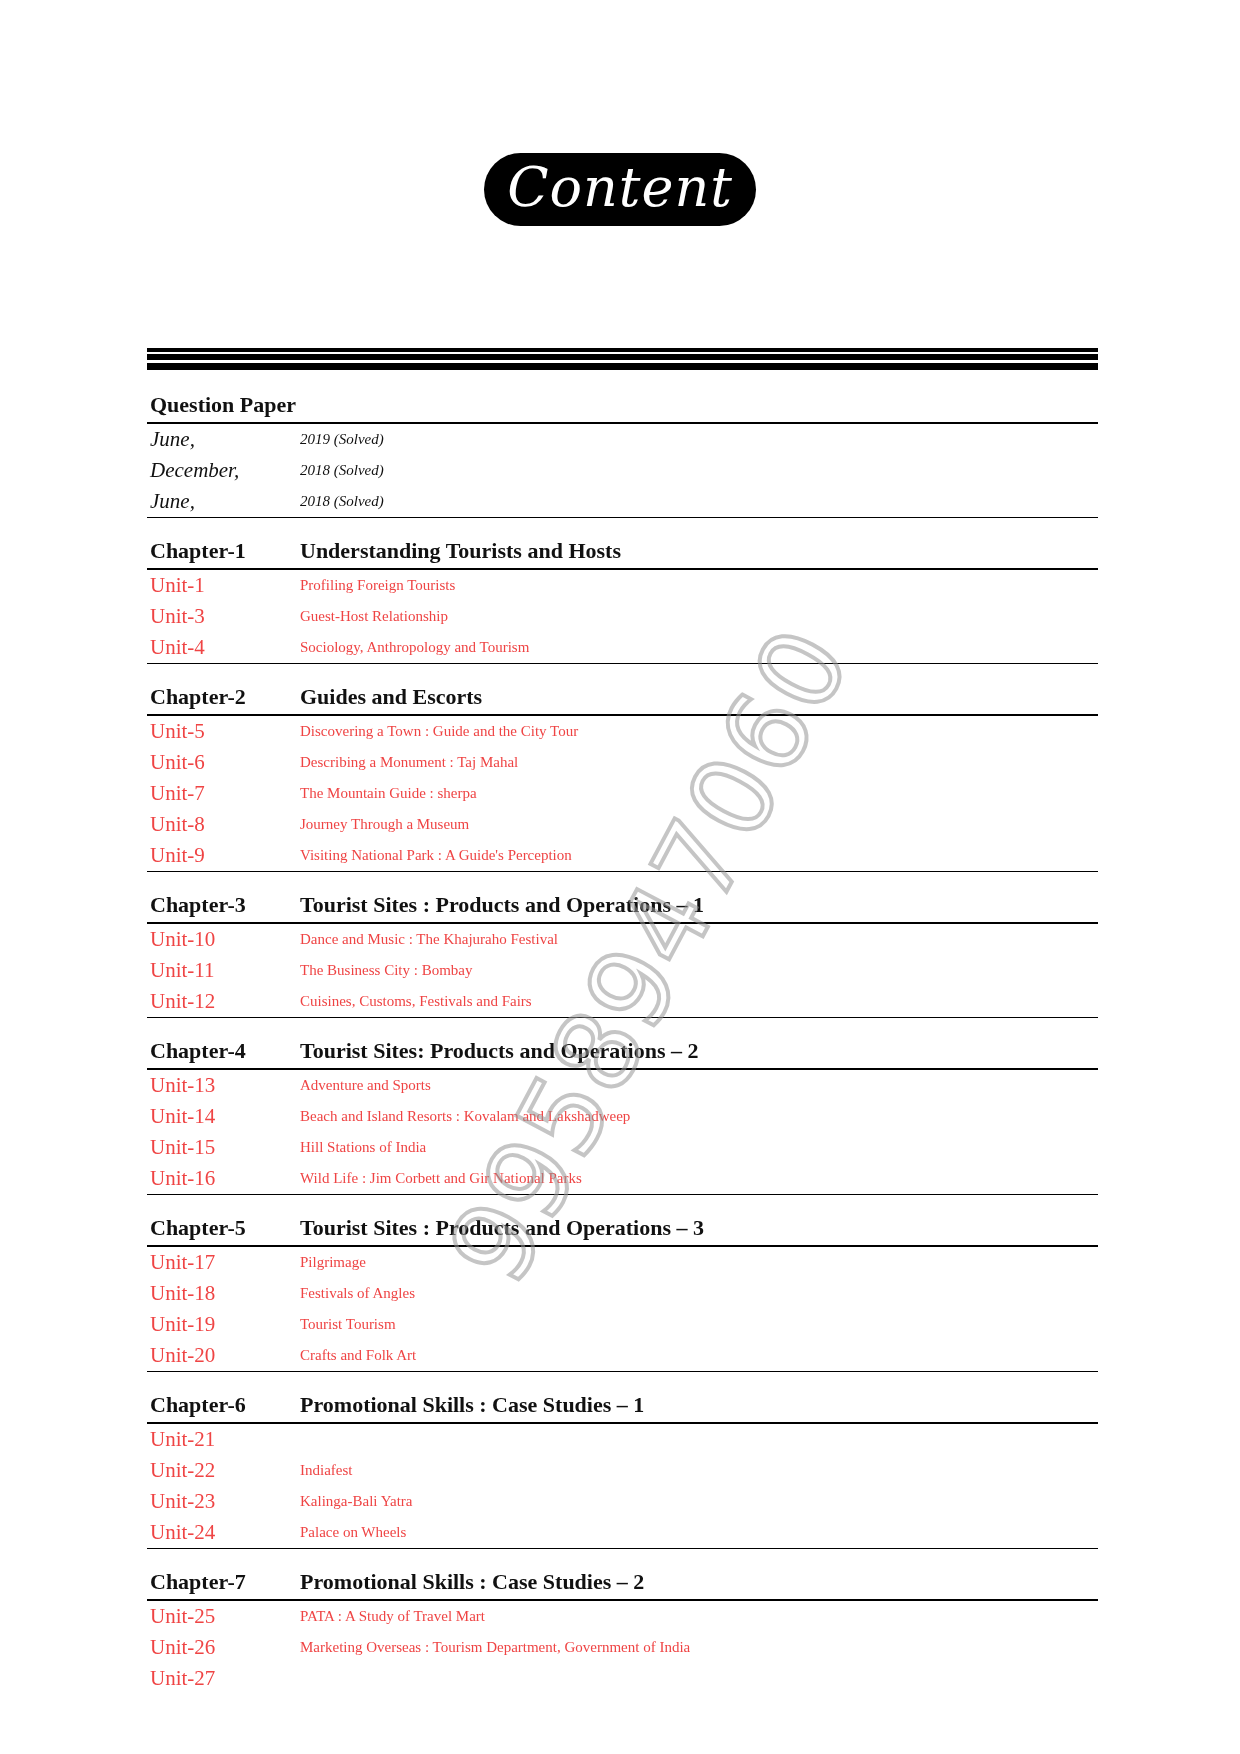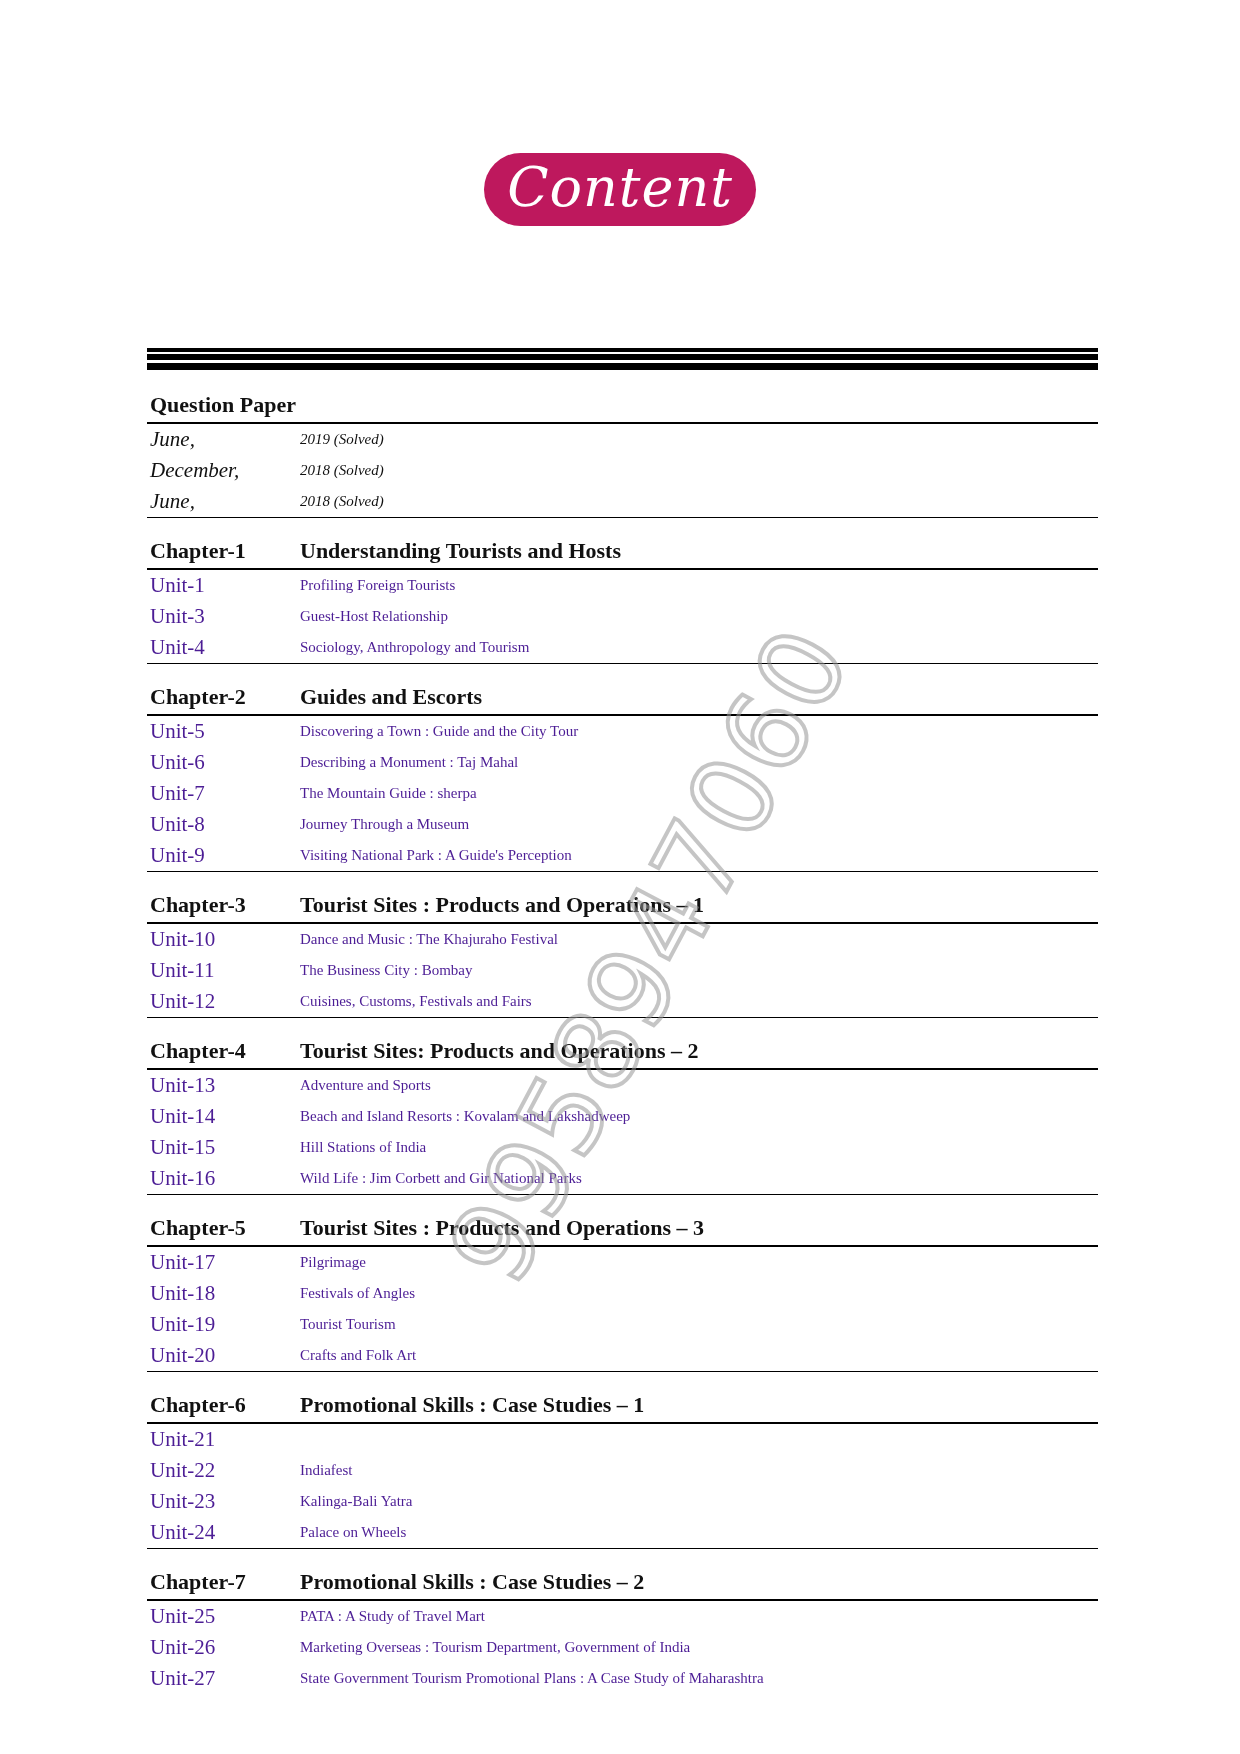--- a/index.html
+++ b/index.html
@@ -1,21 +1,21 @@
 <!DOCTYPE html>
 <html><head>
   <meta charset="utf-8">
   <style>
     html, body { margin: 0; padding: 0; background: #ffffff; }
     body { width: 1240px; height: 1754px; position: relative; overflow: hidden;
            font-family: "Liberation Serif", "DejaVu Serif", serif; color: #111111; }
 
     .title-pill {
       position: absolute; left: 484px; top: 153px; width: 272px; height: 73px;
-      background: #be185d; border-radius: 37px;
+      background: #000000; border-radius: 37px;
       display: flex; align-items: center; justify-content: center;
     }
     .title-pill span {
       color: #ffffff; font-style: italic; font-size: 54px; line-height: 1;
       font-family: "DejaVu Serif", "Liberation Serif", serif; letter-spacing: 1px;
       margin-top: -4px;
     }
 
     .top-rules { position: absolute; left: 147px; top: 348px; width: 951px; }
     .top-rules div { background: #000; width: 100%; }
@@ -25,21 +25,21 @@
 
     .toc { position: absolute; left: 147px; top: 372px; width: 951px; }
     .row { position: relative; height: 31px; display: flex; align-items: center; }
     .row .c1 { position: absolute; left: 3px; font-size: 21px; white-space: nowrap; }
     .row .c2 { position: absolute; left: 153px; font-size: 15px; white-space: nowrap; }
     .row.head { height: 34px; margin-top: 16px; }
     .row.head .c1, .row.head .c2 { font-weight: bold; font-size: 22px; }
     .row.italic .c1, .row.italic .c2 { font-style: italic; }
     .rule-thick { height: 2px; background: #000; }
     .rule-thin { height: 1px; background: #000; }
-    .row.unit .c1, .row.unit .c2 { color: #4c1d95; }
+    .row.unit .c1, .row.unit .c2 { color: #ef4444; }
 
     .watermark {
       position: absolute; left: 295px; top: 900px;
       transform: rotate(-62deg); transform-origin: center;
       font-family: "DejaVu Sans", sans-serif; font-size: 110px; letter-spacing: 2px;
       color: transparent; -webkit-text-stroke: 4px rgba(150,150,150,0.55);
       white-space: nowrap; pointer-events: none; width: 700px; text-align: center;
     }
   </style>
 </head>
@@ -209,18 +209,17 @@
       <div class="row unit">
         <span class="c1">Unit-25</span>
         <span class="c2">PATA : A Study of Travel Mart</span>
       </div>
       <div class="row unit">
         <span class="c1">Unit-26</span>
         <span class="c2">Marketing Overseas : Tourism Department, Government of India</span>
       </div>
       <div class="row unit">
         <span class="c1">Unit-27</span>
-        <span class="c2">State Government Tourism Promotional Plans : A Case Study of Maharashtra</span>
       </div>
     </div>
 </div>
 
 <div class="watermark">9958947060</div>
 
 </body></html>

